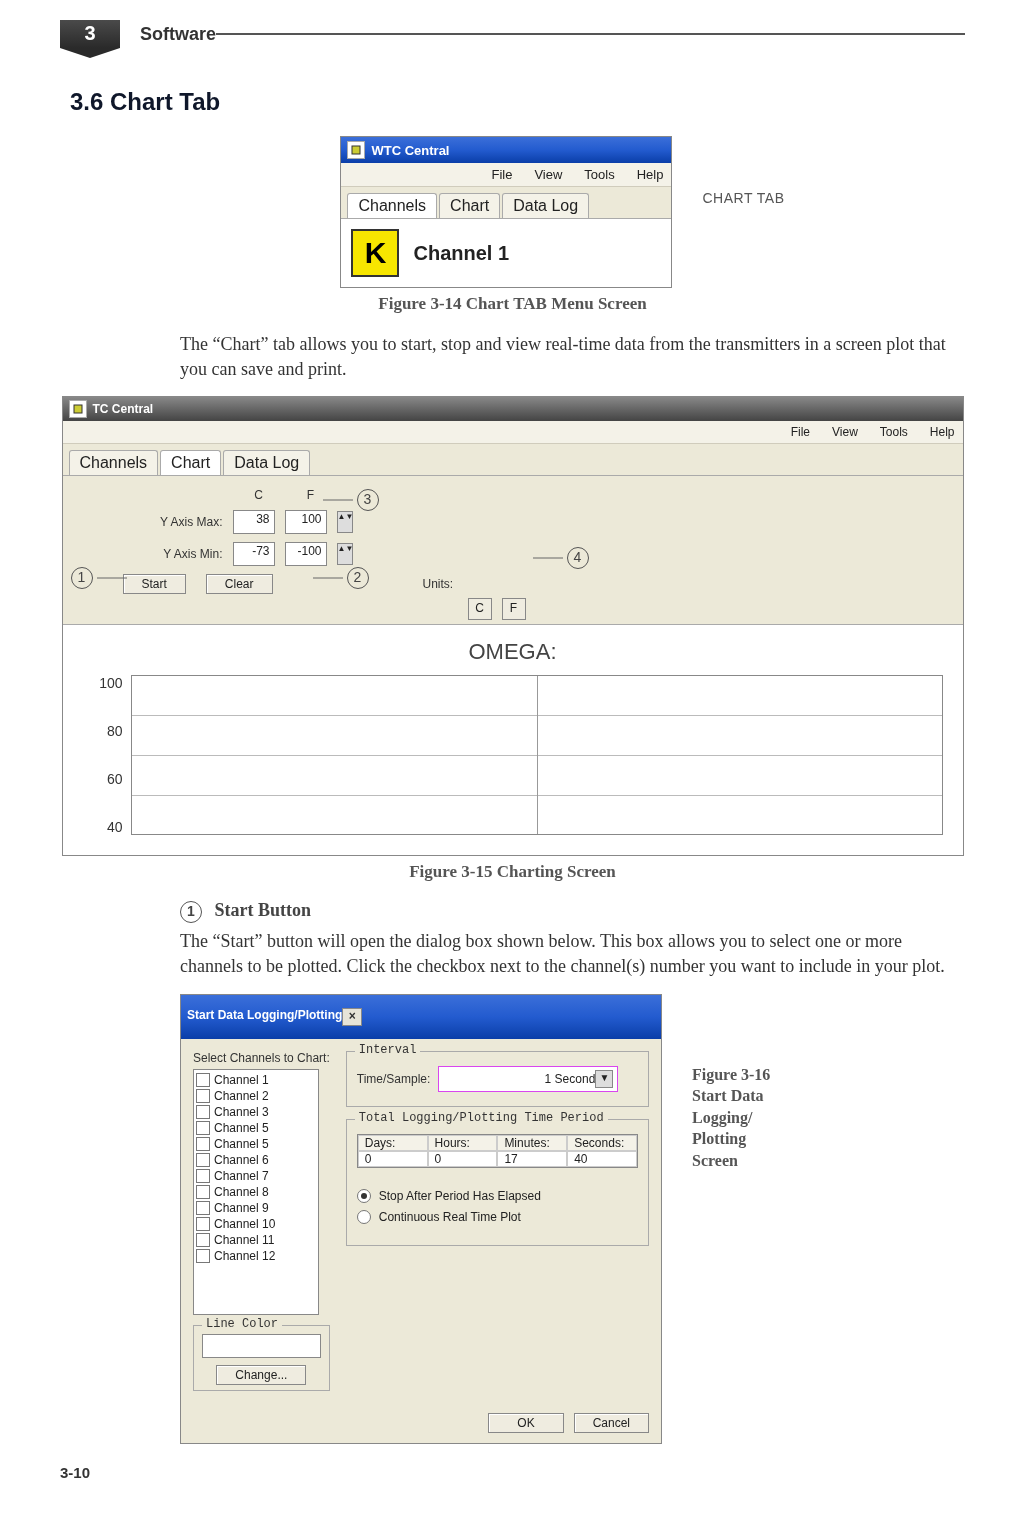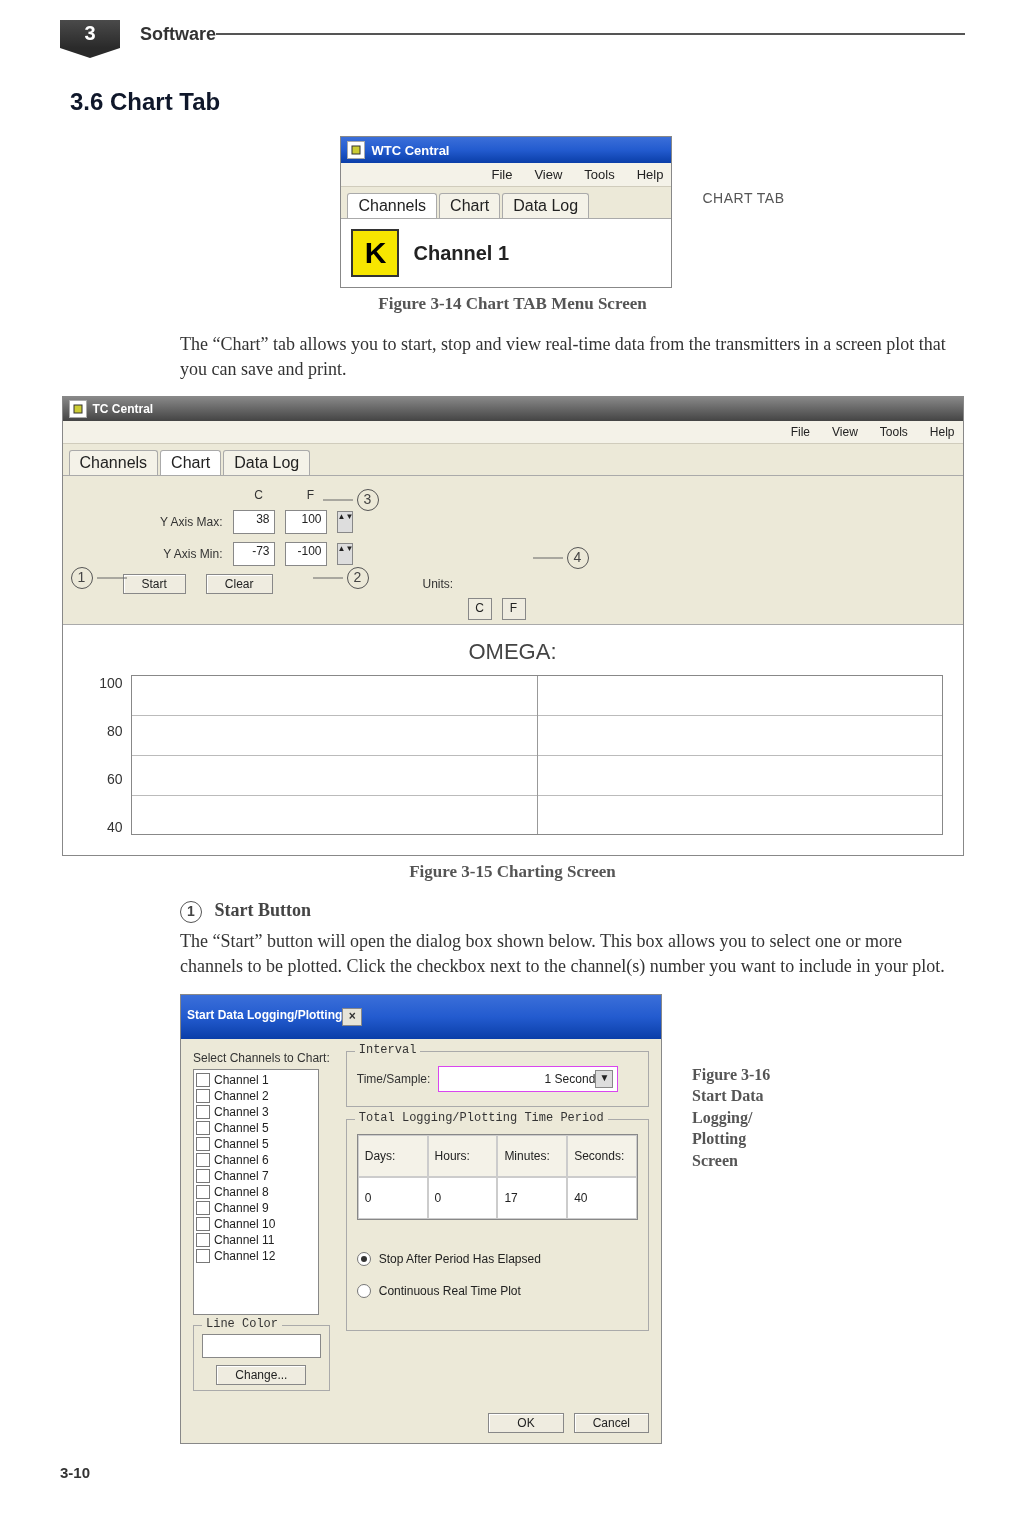--- a/index.html
+++ b/index.html
@@ -398,31 +398,31 @@
     text-align:center;line-height:14px;font-size:10px;
   }
   .timegrid {
     display:grid;
     grid-template-columns: repeat(4,1fr);
     border:1px solid #888;
     background:#fff;
   }
   .timegrid div {
     border:1px solid #ccc;
-    padding:13px 6px;
+    padding:0 6px;
     font-size:12px;
     text-align:left;
   }
   .timegrid .hdr { background:#f4f2e8; font-weight:normal; }
   .radio-row {
     display:flex;
     align-items:center;
     gap:8px;
     font-size:12px;
-    margin:18px 0;
+    margin:7px 0;
   }
   .radio {
     width:12px;height:12px;border:1px solid #777;border-radius:50%;background:#fff;
     display:inline-flex;align-items:center;justify-content:center;
   }
   .radio.sel::after { content:""; width:6px;height:6px;background:#333;border-radius:50%; }
   .dlgbtns {
     display:flex; gap:10px; justify-content:flex-end; padding:10px 12px;
   }
   .linecolor-box {

